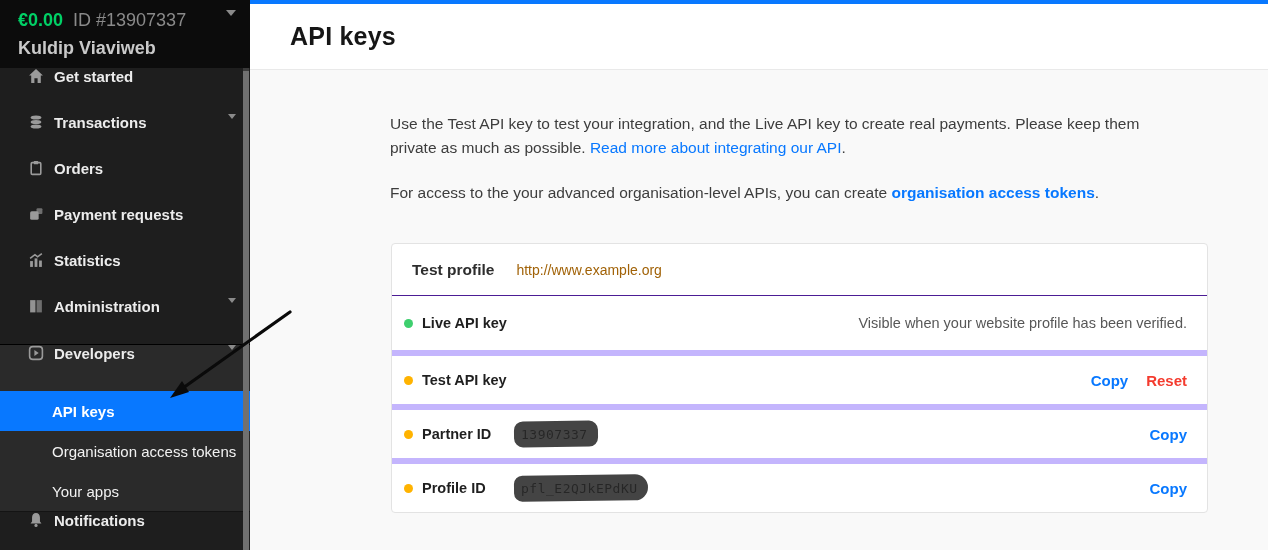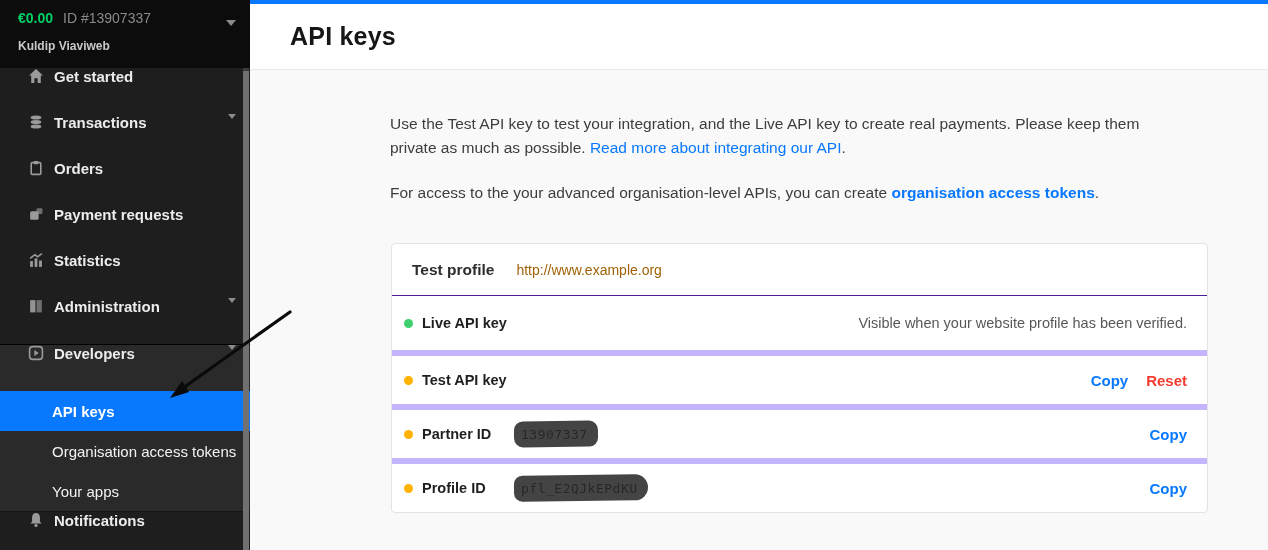--- a/index.html
+++ b/index.html
@@ -12,29 +12,29 @@
 
   
   .sidebar {
     position: absolute; left: 0; top: 0; width: 250px; height: 550px;
     background: #1e1e1e; z-index: 1;
   }
   .sb-header {
     height: 68px; background: #0c0c0c; padding: 10px 14px 0 18px;
     position: relative;
   }
-  .sb-header-row1 { display: flex; align-items: flex-end; font-size: 14px; }
+  .sb-header-row1 { display: flex; align-items: flex-start; font-size: 18px; }
   .balance { color: #00d166; font-weight: 700; margin-right: 10px; }
   .account-id { color: #8a8a8a; font-weight: 400; }
   .sb-caret {
     margin-left: auto; width: 0; height: 0;
     border-left: 5px solid transparent; border-right: 5px solid transparent;
     border-top: 6px solid #8a8a8a;
   }
-  .account-name { color: #c9c9c9; font-weight: 700; font-size: 12px; margin-top: 13px; }
+  .account-name { color: #c9c9c9; font-weight: 700; font-size: 18px; margin-top: 7px; }
 
   .nav-item {
     height: 46px; display: flex; align-items: flex-start;
     padding: 0 14px 0 28px; cursor: pointer;
   }
   .nav-item .icon { width: 16px; height: 16px; margin-right: 10px; flex: 0 0 16px; display: flex; align-items: center; justify-content: center; }
   .nav-item .nav-label { color: #ececec; font-weight: 700; font-size: 15px; }
   .caret-down {
     margin-left: auto; width: 0; height: 0;
     border-left: 4px solid transparent; border-right: 4px solid transparent;

